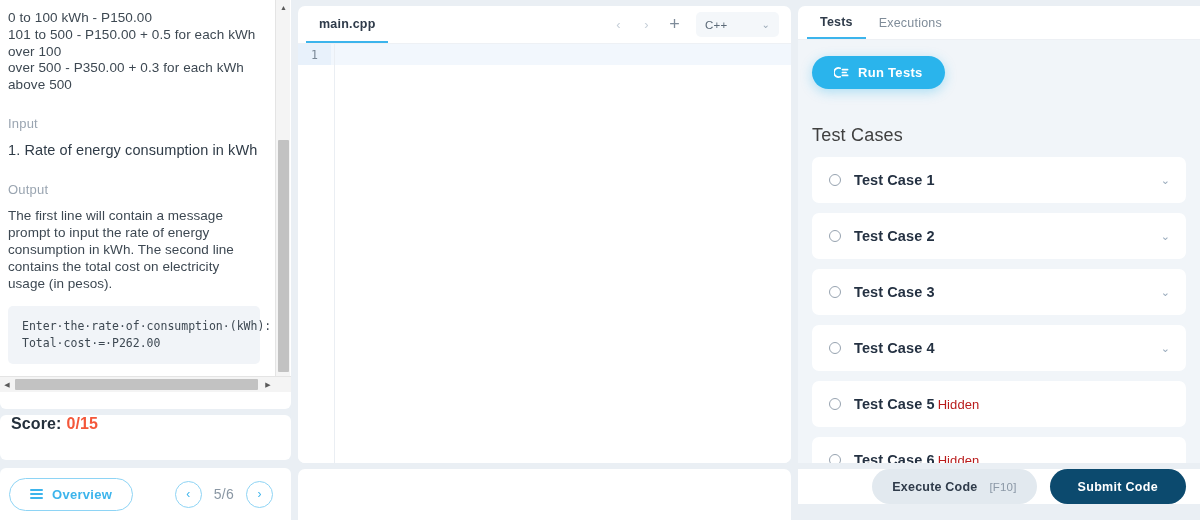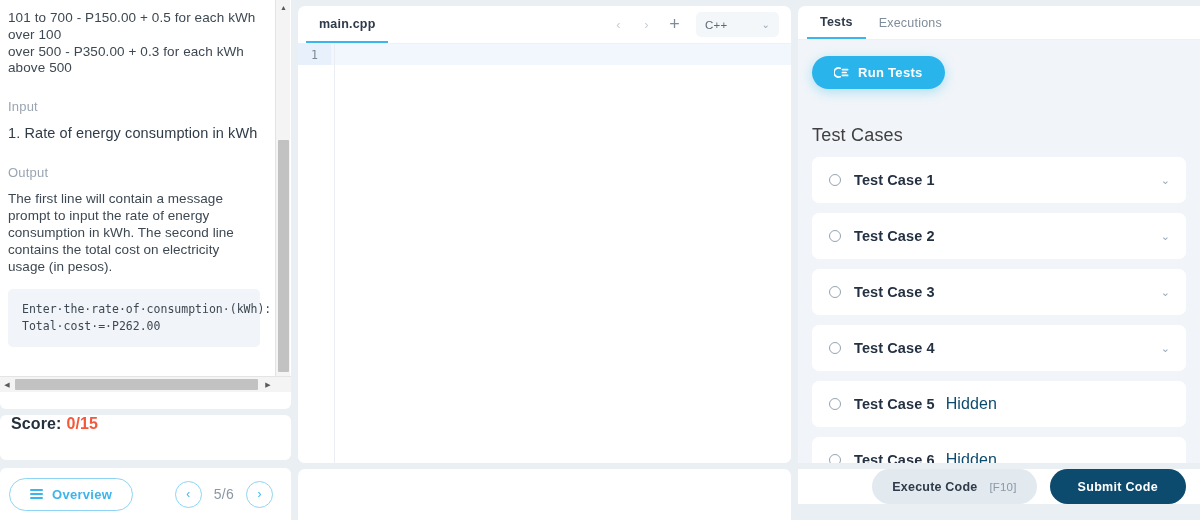--- a/index.html
+++ b/index.html
@@ -409,23 +409,23 @@
     flex: 0 0 12px;
   }
   .tc-label {
     margin-left: 13px;
     font-size: 14.5px;
     font-weight: bold;
     color: #243142;
     letter-spacing: .1px;
   }
   .tc-hidden {
-    margin-left: 11px;
-    font-size: 16px;
-    color: #0c4a6e;
+    margin-left: 3px;
+    font-size: 13px;
+    color: #b91c1c;
     letter-spacing: .1px;
   }
   .tc-chev {
     margin-left: auto;
     color: #97a9bb;
     font-size: 11px;
   }
 
   .actions-panel {
     margin-top: 6px;
@@ -469,21 +469,22 @@
 </style>
 </head>
 <body>
 
 <div class="app">
 
   <div class="left-col">
 
     <div class="problem-panel">
       <div class="problem-scroll">
-        <div class="p-text">101 to 700 - P150.00 + 0.5 for each kWh over 100</div>
+        <div class="p-text">0 to 100 kWh - P150.00</div>
+        <div class="p-text">101 to 500 - P150.00 + 0.5 for each kWh over 100</div>
         <div class="p-text">over 500 - P350.00 + 0.3 for each kWh above 500</div>
 
         <div class="p-section-label">Input</div>
         <div class="p-strong">1. Rate of energy consumption in kWh</div>
 
         <div class="p-section-label">Output</div>
         <div class="p-body">The first line will contain a message prompt to input the rate of energy consumption in kWh. The second line contains the total cost on electricity usage (in pesos).</div>
 
         <div class="code-sample">Enter·the·rate·of·consumption·(kWh):·324
 Total·cost·=·P262.00</div>

